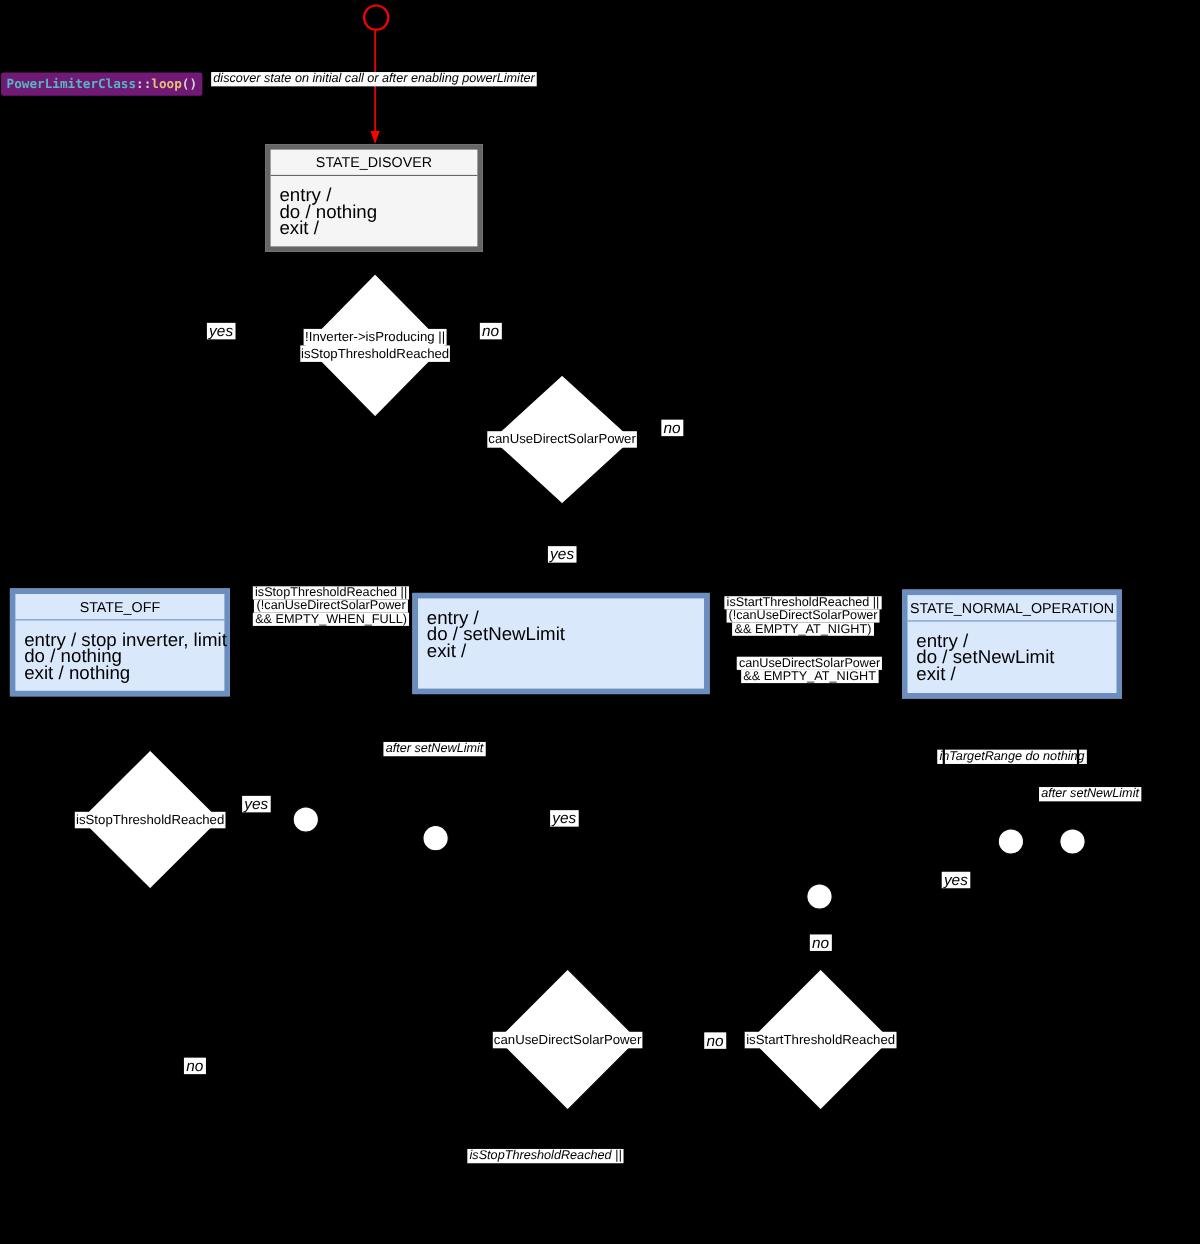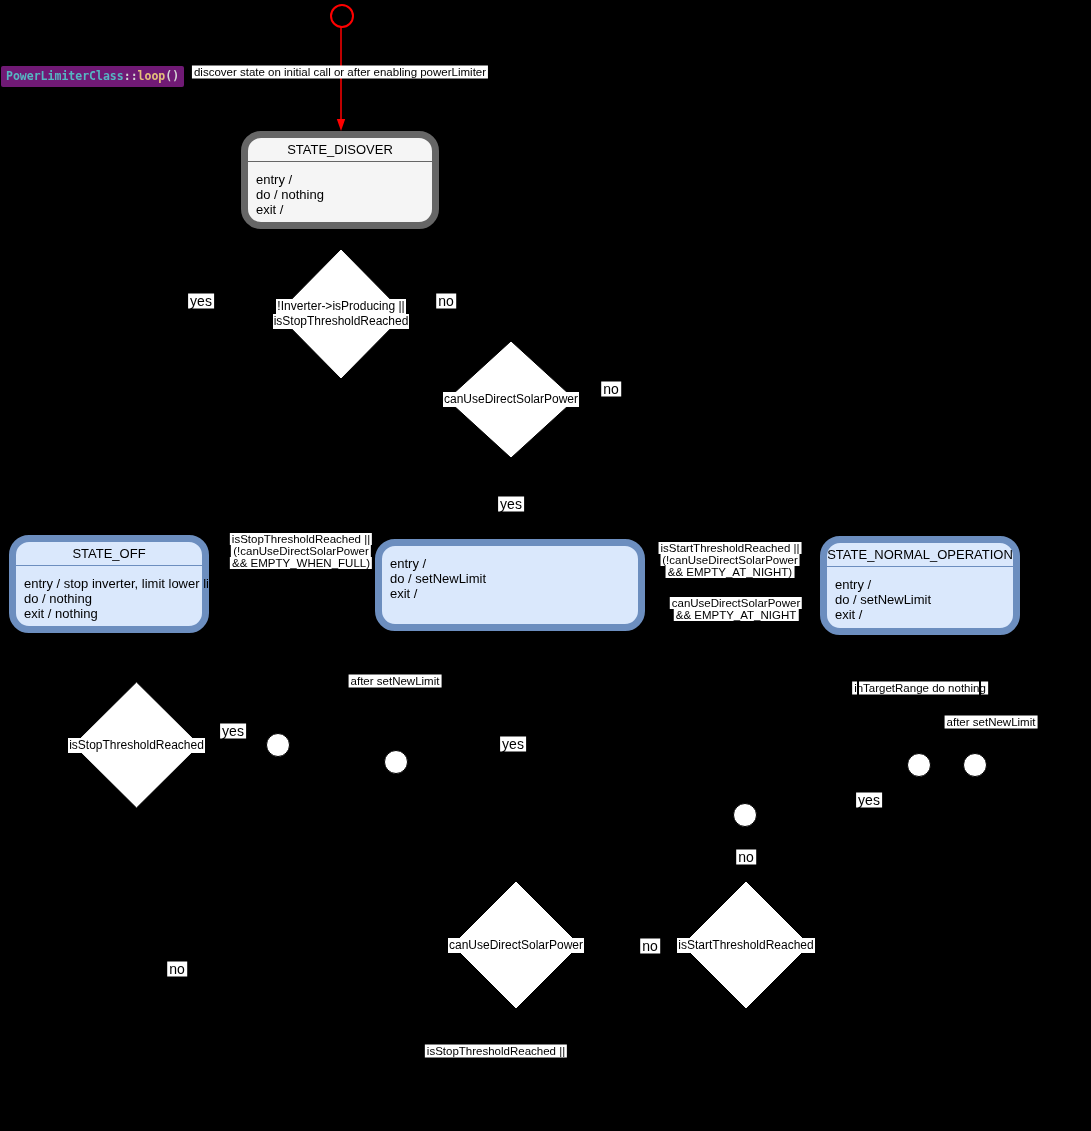--- a/index.html
+++ b/index.html
@@ -1,50 +1,50 @@
 <!DOCTYPE html>
 <html><head>
 <meta charset="utf-8">
 <style>
   html,body{margin:0;padding:0;background:#000;}
   .canvas{
     position:relative;width:1091px;height:1131px;background:#000;overflow:hidden;
     font-family:"Liberation Sans", sans-serif;color:#000;
   }
   
-  .state{position:absolute;border-radius:20px;box-sizing:border-box;border:7px solid #6d28d9;}
+  .state{position:absolute;border-radius:0;box-sizing:border-box;border:5px solid #6d28d9;}
   .state.gray{background:#f5f5f5;border-color:#666666;}
   .state.blue{background:#dae8fc;border-color:#6c8ebf;}
   .state-title{
     height:23px;line-height:23px;text-align:center;font-size:13px;
     border-bottom:1px solid #666;white-space:nowrap;overflow:hidden;
   }
   .state.blue .state-title{border-bottom-color:#6c8ebf;}
-  .state-body{padding:10px 8px 0 8px;font-size:13px;line-height:15px;}
+  .state-body{padding:10px 8px 0 8px;font-size:17px;line-height:15px;}
   .state-body div{white-space:nowrap;}
   
   .diamond{position:absolute;}
   .diamond svg{position:absolute;left:0;top:0;width:100%;height:100%;}
   .diamond-text{
     position:absolute;left:0;top:0;right:0;bottom:0;
     display:flex;flex-direction:column;align-items:center;justify-content:center;
     font-size:12px;line-height:15px;text-align:center;
   }
   .diamond-text span{background:#fff;padding:0 1px;white-space:nowrap;}
   
   .junction{
     position:absolute;width:24px;height:24px;border-radius:50%;
     background:#fff;border:1px solid #000;box-sizing:border-box;
     transform:translate(-50%,-50%);
   }
   
   .lbl{
     position:absolute;transform:translate(-50%,-50%);
     background:#fff;color:#000;font-size:11.5px;line-height:13px;
-    padding:0 2px;white-space:nowrap;z-index:2;
+    padding:0 2px;white-space:nowrap;z-index:2;font-style:italic;
   }
   .lbl.yesno{font-size:14px;line-height:13px;padding:1px 2px;}
   .lbl-multi{
     position:absolute;transform:translate(-50%,-50%);
     display:flex;flex-direction:column;align-items:center;z-index:2;
     font-size:11.5px;line-height:12px;text-align:center;
   }
   .lbl-multi div{background:#fff;padding:0 2px;white-space:nowrap;}
   
   .initial-node{

